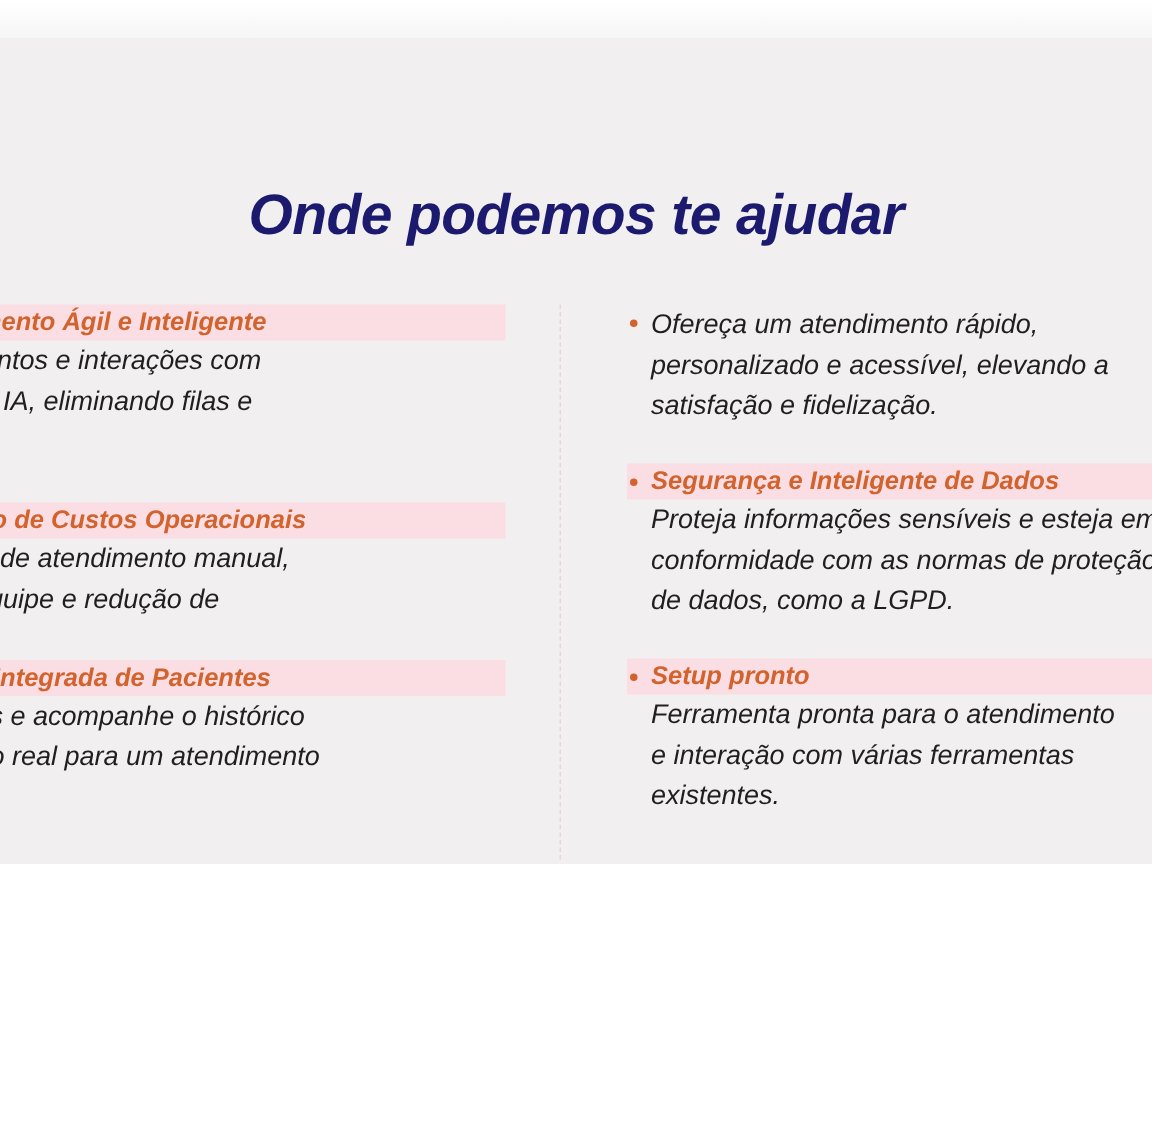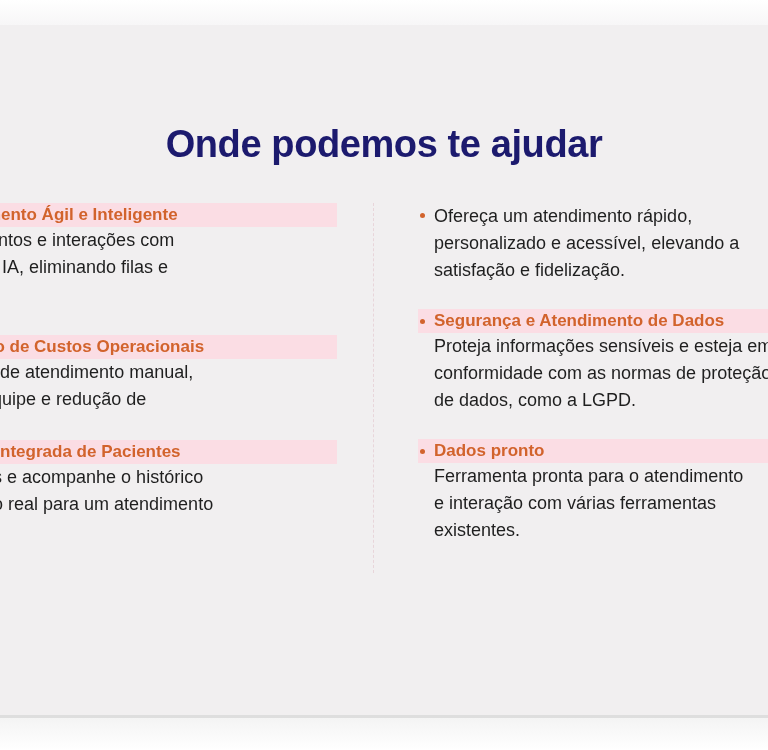--- a/index.html
+++ b/index.html
@@ -13,23 +13,24 @@
     height: 750px;
     overflow: hidden;
     font-family: "Liberation Sans", "DejaVu Sans", sans-serif;
     -webkit-font-smoothing: antialiased;
   }
 
   
   .viewport {
     position: relative;
     width: 768px;
-    height: 750px;
+    height: 576px;
     background: #ffffff;
     overflow: hidden;
+    font-style: italic;
   }
 
   
   .slide {
     position: absolute;
     left: 0;
     top: 25px;
     width: 768px;
     height: 690px;
     background: #f1eff0;
@@ -192,31 +193,31 @@
             <span class="dot"></span>
           </span>
           <p class="block-body">Ofereça um atendimento rápido,
 personalizado e acessível, elevando a
 satisfação e fidelização.</p>
         </div>
 
         <div class="block">
           <span class="block-head">
             <span class="dot"></span>
-            <span>Segurança e Atendimento de Dados</span>
+            <span>Segurança e Inteligente de Dados</span>
           </span>
           <p class="block-body">Proteja informações sensíveis e esteja em
 conformidade com as normas de proteção
 de dados, como a LGPD.</p>
         </div>
 
         <div class="block">
           <span class="block-head">
             <span class="dot"></span>
-            <span>Dados pronto</span>
+            <span>Setup pronto</span>
           </span>
           <p class="block-body">Ferramenta pronta para o atendimento
 e interação com várias ferramentas
 existentes.</p>
         </div>
 
       </div>
 
     </div>
   </div>

